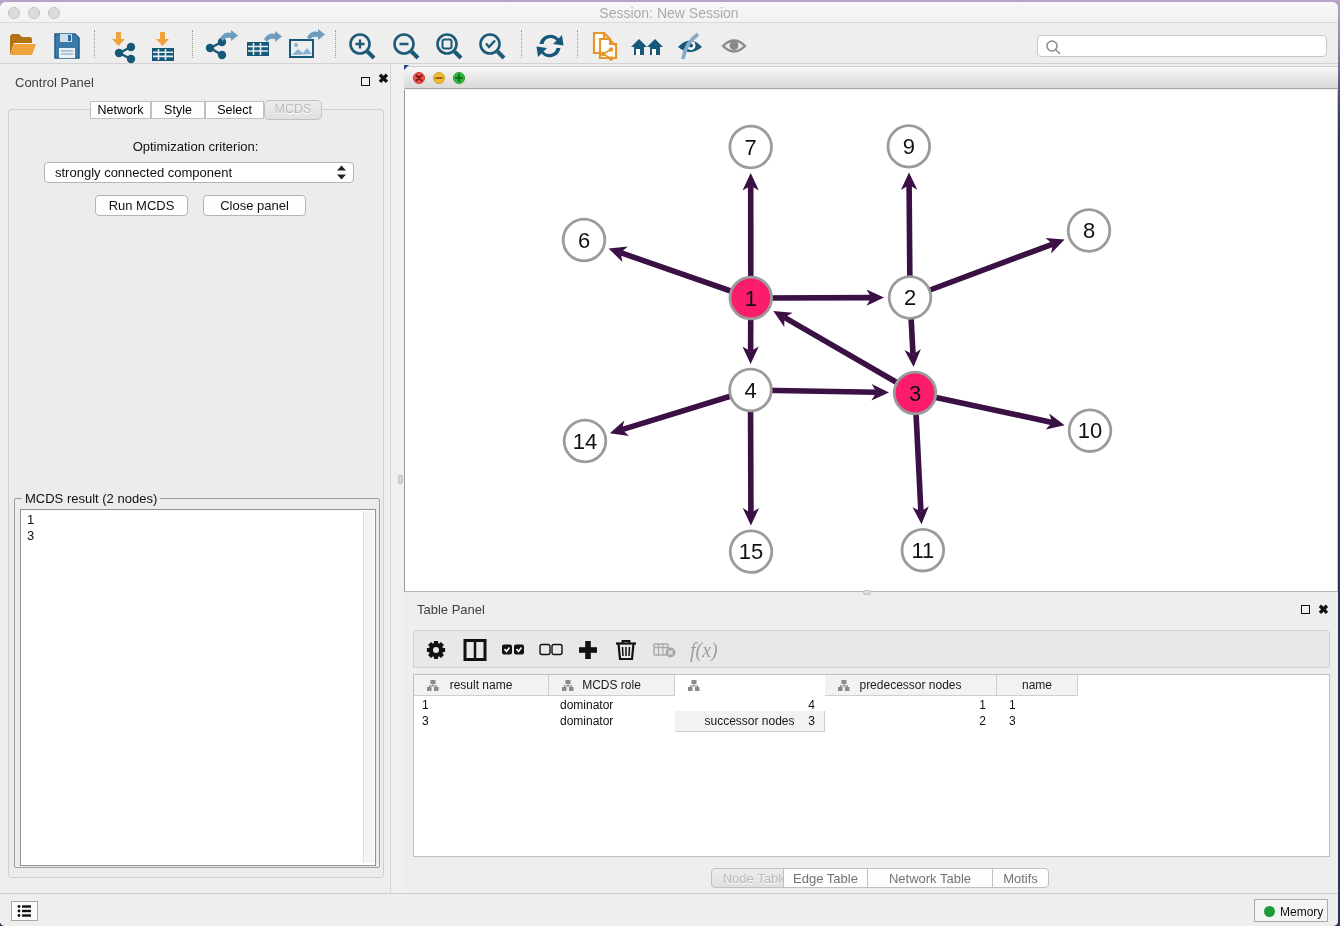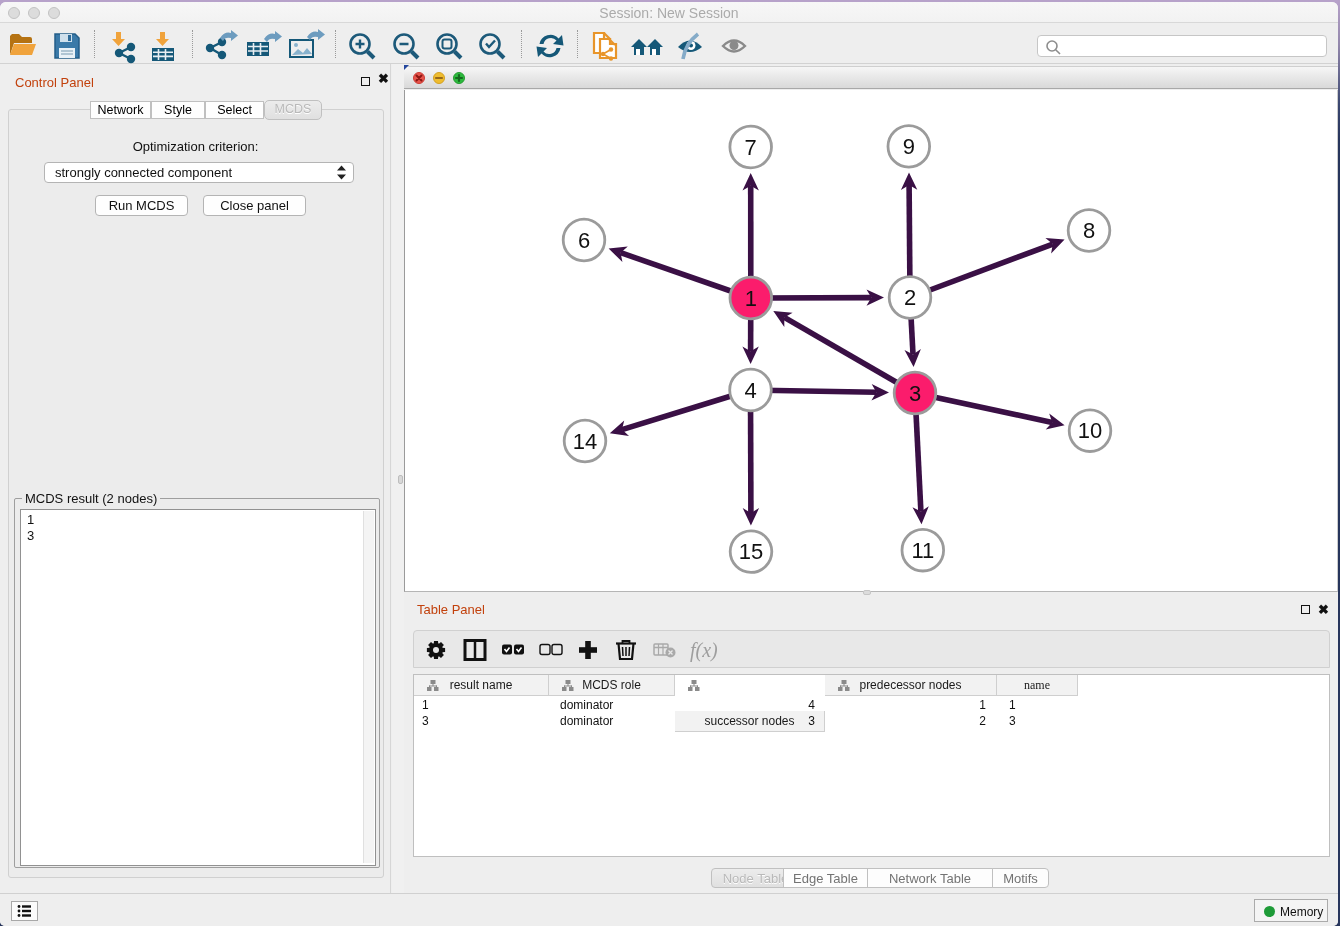--- a/index.html
+++ b/index.html
@@ -13,21 +13,21 @@
 .tl { position:absolute; top:5px; width:12px; height:12px; border-radius:50%; background:#dcdcdc; border:1px solid #c2c2c2; }
 #titletext { position:absolute; top:3px; left:0; width:100%; text-align:center; font-size:14px; color:#ababab; }
 
 #toolbar { position:absolute; left:0; top:22px; width:1338px; height:40px; background:#eeeeee; border-bottom:1px solid #d2d2d2; }
 .sep { position:absolute; top:6px; height:28px; width:0; border-left:1px dotted #9a9a9a; }
 #search { position:absolute; left:1037px; top:11px; width:290px; height:22px; background:#fff; border:1px solid #c6c6c6; border-radius:4px; }
 
 #main { position:absolute; left:0; top:62px; width:1338px; height:829px; background:#eeeeee; }
 
 #cpanel { position:absolute; left:0; top:0; width:391px; height:829px; background:#eeeeee; border-right:1px solid #d6d6d6; }
-.ptitle { font-size:13px; color:#c2410c; }
+.ptitle { font-size:13px; color:#404040; }
 .pmax { position:absolute; width:9px; height:9px; border:1.5px solid #111; background:transparent; }
 .pclose { position:absolute; font-size:13px; color:#111; font-weight:bold; }
 #cpcontent { position:absolute; left:8px; top:45px; width:376px; height:769px; background:#ececec; border:1px solid #d0d0d0; border-radius:3px; }
 .tab { position:absolute; top:0; height:18px; background:#fefefe; border:1px solid #c0c0c0; text-align:center; line-height:16px; font-size:12.5px; }
 .tabsel { background:linear-gradient(#ececec,#e0e0e0); color:#b9b9b9; text-shadow:0 1px 0 #ffffff; }
 
 #optlabel { position:absolute; left:0; top:75px; width:391px; text-align:center; font-size:13px; color:#111; }
 #combo { position:absolute; left:44px; top:98px; width:310px; height:21px; background:#fff; border:1px solid #b4b4b4; border-radius:4px; font-size:13px; line-height:19px; padding-left:10px; color:#111; }
 .btn { position:absolute; height:21px; background:#fefefe; border:1px solid #b4b4b4; border-radius:4px; font-size:13px; text-align:center; line-height:19px; color:#111; }
 
@@ -354,21 +354,21 @@
             <path d="M4.5,0.5 l4,4 M8.5,0.5 l-4,4" stroke="#e8e8e8" stroke-width="1.3"></path>
           </g>
           <text x="276" y="26" font-family="Liberation Serif, serif" font-style="italic" font-size="20" fill="#9e9e9e">f(x)</text>
         </svg>
       </div>
       <div id="tbody">
         <div class="th" style="left:0;width:135px;">result name</div>
         <div class="th" style="left:135px;width:126px;">MCDS role</div>
         <div class="th" style="left:261px;width:150px;margin-top:36px;">successor nodes</div>
         <div class="th" style="left:411px;width:172px;">predecessor nodes</div>
-        <div class="th" style="left:583px;width:81px;font-family:Liberation Serif, serif;">name</div>
+        <div class="th" style="left:583px;width:81px;">name</div>
         <svg class="abs" style="left:0;top:0;" width="680" height="22">
           <g fill="#8a8a8a">
             <g transform="translate(13,5)">
                 <rect x="3.5" y="0" width="5" height="4"></rect>
                 <rect x="0" y="7" width="4.5" height="4"></rect>
                 <rect x="7" y="7" width="4.5" height="4"></rect>
                 <rect x="5.5" y="3" width="1" height="3"></rect>
                 <rect x="2" y="5.5" width="8" height="1"></rect>
                 <rect x="2" y="5.5" width="1" height="2"></rect>
                 <rect x="9" y="5.5" width="1" height="2"></rect>

